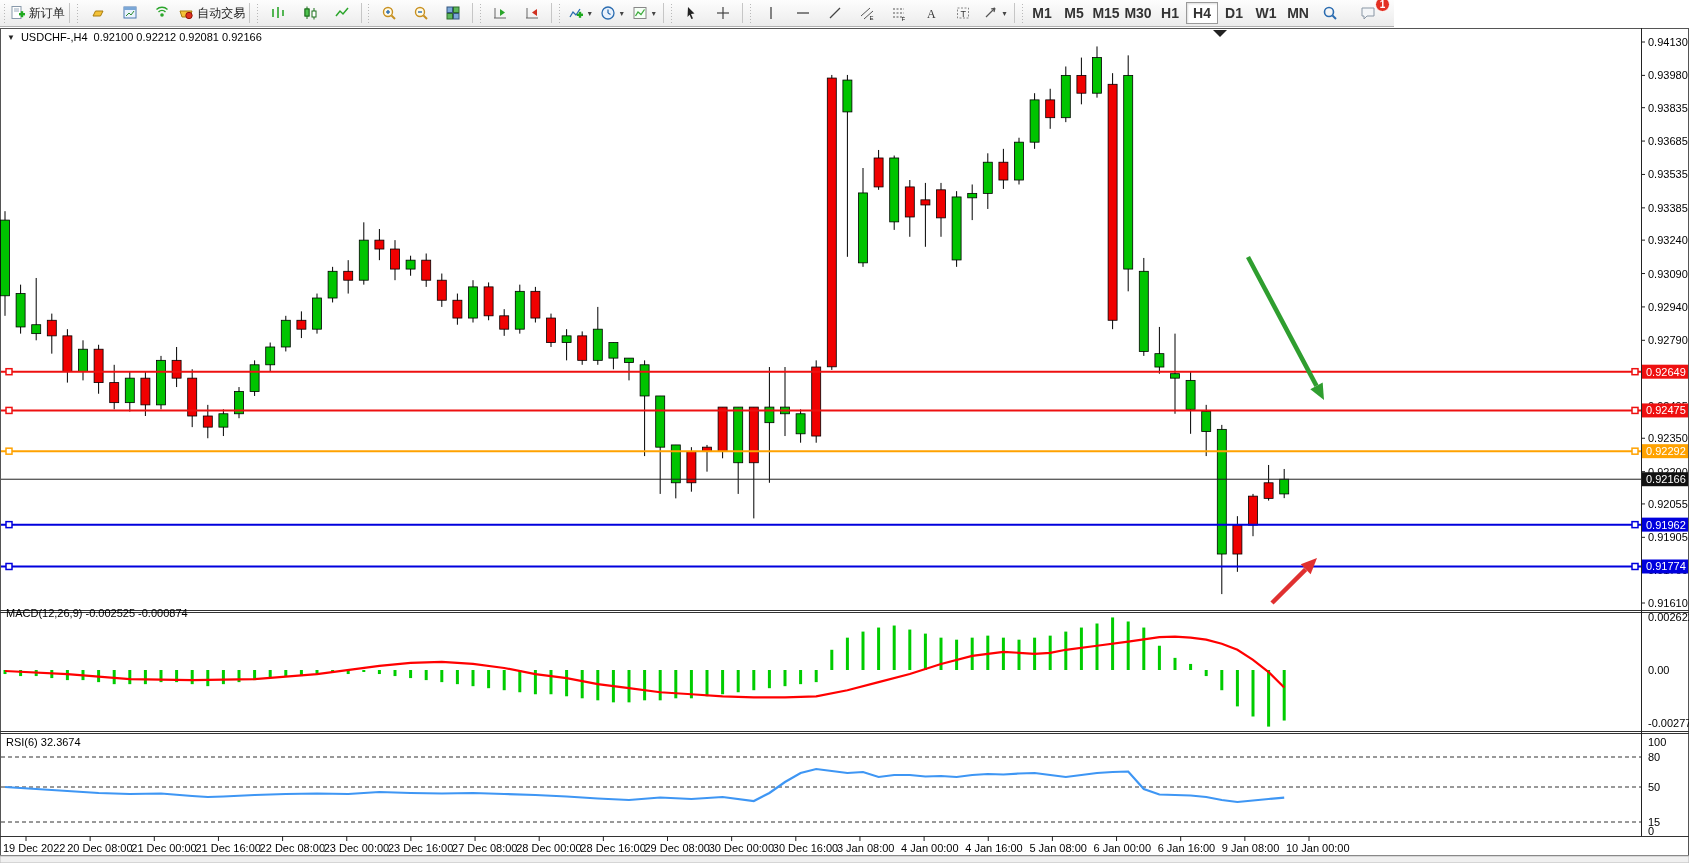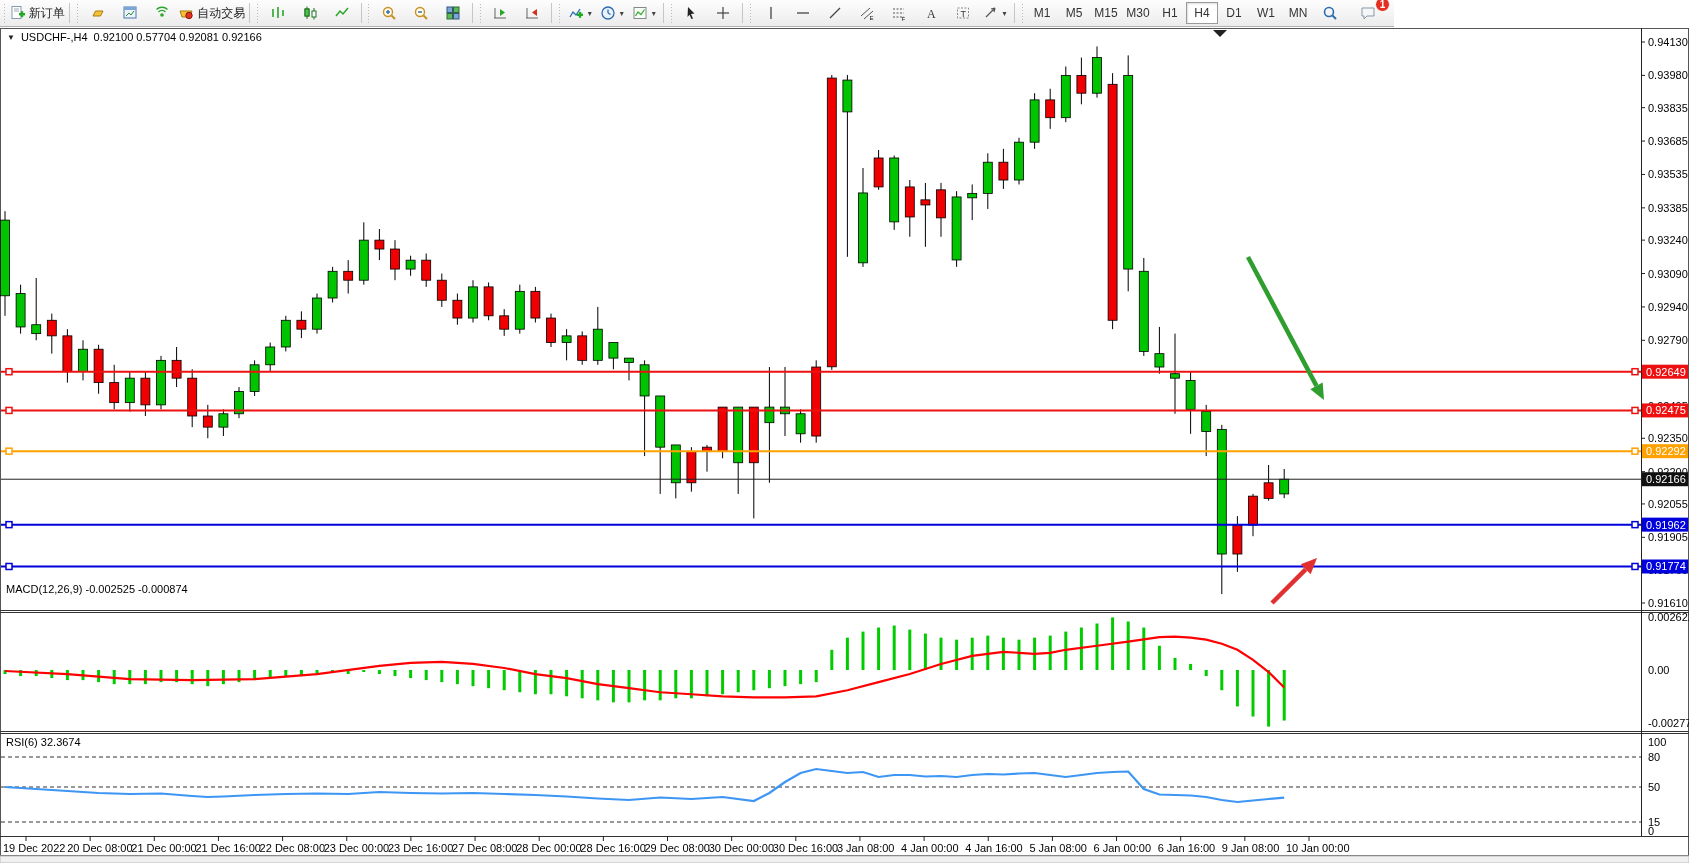--- a/index.html
+++ b/index.html
@@ -10,34 +10,34 @@
     font-size:12px;color:#222;position:relative;z-index:5;}
   .tgrip{width:5px;height:20px;margin:0 2px;background-image:radial-gradient(#b9b9b9 35%,transparent 40%);
     background-size:3px 3px;background-repeat:repeat-y;background-position:1px 0;}
   .tsep{width:1px;height:20px;background:#c6c6c6;margin:0 3px;}
   .tbtn{height:22px;min-width:24px;display:flex;align-items:center;justify-content:center;
     padding:0 3px;border:1px solid transparent;border-radius:2px;gap:3px;cursor:default;}
   .tbtn svg{display:block;}
   .tbtn .lbl{white-space:nowrap;}
   .caret{font-size:8px;color:#444;margin-left:1px;}
   .tf{height:20px;min-width:26px;display:flex;align-items:center;justify-content:center;
-    font-size:12px;font-weight:normal;color:#333;border:1px solid transparent;padding:0 2px;}
+    font-size:14px;font-weight:bold;color:#333;border:1px solid transparent;padding:0 2px;}
   .tf.active{background:#fff;border:1px solid #9a9a9a;box-shadow:inset 1px 1px 2px #00000022;}
   #tb-right{margin-left:auto;display:flex;align-items:center;gap:6px;padding-right:10px;}
   #chat-wrap{position:relative;}
   #chat-badge{position:absolute;top:-5px;right:-7px;background:#e33022;color:#fff;font-size:10px;
     font-weight:bold;border-radius:8px;min-width:13px;height:13px;display:flex;align-items:center;
     justify-content:center;border:1px solid #fff;}
   
   #chart-area{position:relative;width:1689px;height:836px;}
   #chart-svg{position:absolute;left:0;top:0;}
   .overlay{position:absolute;font-size:11px;color:#000;z-index:3;white-space:nowrap;}
   #chart-title{left:7px;top:4px;display:flex;align-items:center;gap:6px;}
   #chart-title .dd{font-size:8px;color:#222;}
-  #macd-label{left:6px;top:556px;}
+  #macd-label{left:6px;top:580px;}
   #rsi-label{left:6px;top:709px;}
 </style>
 </head>
 <body>
 
 <div id="toolbar">
     <div class="tgrip"></div>
     <div class="tbtn">
       <span>
         <svg width="16" height="16" viewBox="0 0 16 16">
@@ -887,21 +887,21 @@
         <line x1="1253" y1="670" x2="1253" y2="716.4945" stroke="#00cc00" stroke-width="3"></line>
         <line x1="1268.6" y1="670" x2="1268.6" y2="726.602" stroke="#00cc00" stroke-width="3"></line>
         <line x1="1284.2" y1="670" x2="1284.2" y2="720.5375" stroke="#00cc00" stroke-width="3"></line>
         <polyline points="5,671.01075 67.4,674.043 129.8,679.09675 192.2,680.1075 254.6,679.09675 317,674.043 379.4,665.957 410.59999999999997,662.92475 441.8,661.914 473,663.9355 504.2,667.9785 535.4,674.043 566.6,678.086 597.8,684.1505 629,688.1935 660.1999999999999,692.2365 691.4,694.258 722.6,696.2795 753.8,697.29025 785,697.29025 816.1999999999999,696.2795 847.4,690.215 878.6,682.129 909.8,674.043 941,663.9355 972.1999999999999,655.8495 1003.4,651.8065 1019,652.8172500000001 1034.6,653.828 1050.2,652.8172500000001 1065.8,649.785 1097,645.742 1128.2,641.699 1159.3999999999999,637.04955 1175,636.64525 1190.6,637.656 1206.2,639.6775 1221.8,643.7205 1237.3999999999999,649.785 1253,659.8925 1268.6,672.0215 1284.2,687.58705" fill="none" stroke="#ff0000" stroke-width="2.2"></polyline>
         <polyline points="5,787 36.2,789 67.4,791 98.6,793 129.8,794 161,793.5 192.2,796 207.79999999999998,797 223.4,796.5 254.6,795 285.8,794 317,793.5 348.2,794 379.4,792 410.59999999999997,793 441.8,793.5 473,793 504.2,794 535.4,795 566.6,796.5 597.8,798.5 629,800 660.1999999999999,797.5 691.4,799 722.6,797 753.8,801 769.4,793 785,782 800.6,773 816.1999999999999,769 831.8,771 847.4,773 863,772 878.6,777 894.1999999999999,775 909.8,775 925.4,776.5 941,776 956.6,777 972.1999999999999,775 987.8,774 1003.4,774.5 1019,773.5 1034.6,773 1050.2,775 1065.8,777 1081.3999999999999,775 1097,773 1112.6,772 1128.2,771.5 1143.8,789 1159.3999999999999,794.5 1175,795 1190.6,795.5 1206.2,797 1221.8,800 1237.3999999999999,802 1253,800.5 1268.6,799 1284.2,797.56" fill="none" stroke="#3e96f4" stroke-width="2.2"></polyline>
       </g>
     </svg>
   <div class="overlay" id="chart-title">
     <span class="dd">▼</span>
     <span>USDCHF-,H4</span>
-    <span>0.92100 0.57704 0.92081 0.92166</span>
+    <span>0.92100 0.92212 0.92081 0.92166</span>
   </div>
   <div class="overlay" id="macd-label">
     <span>MACD(12,26,9)</span>
     <span>-0.002525 -0.000874</span>
   </div>
   <div class="overlay" id="rsi-label">
     <span>RSI(6)</span>
     <span>32.3674</span>
   </div>
 </div>

